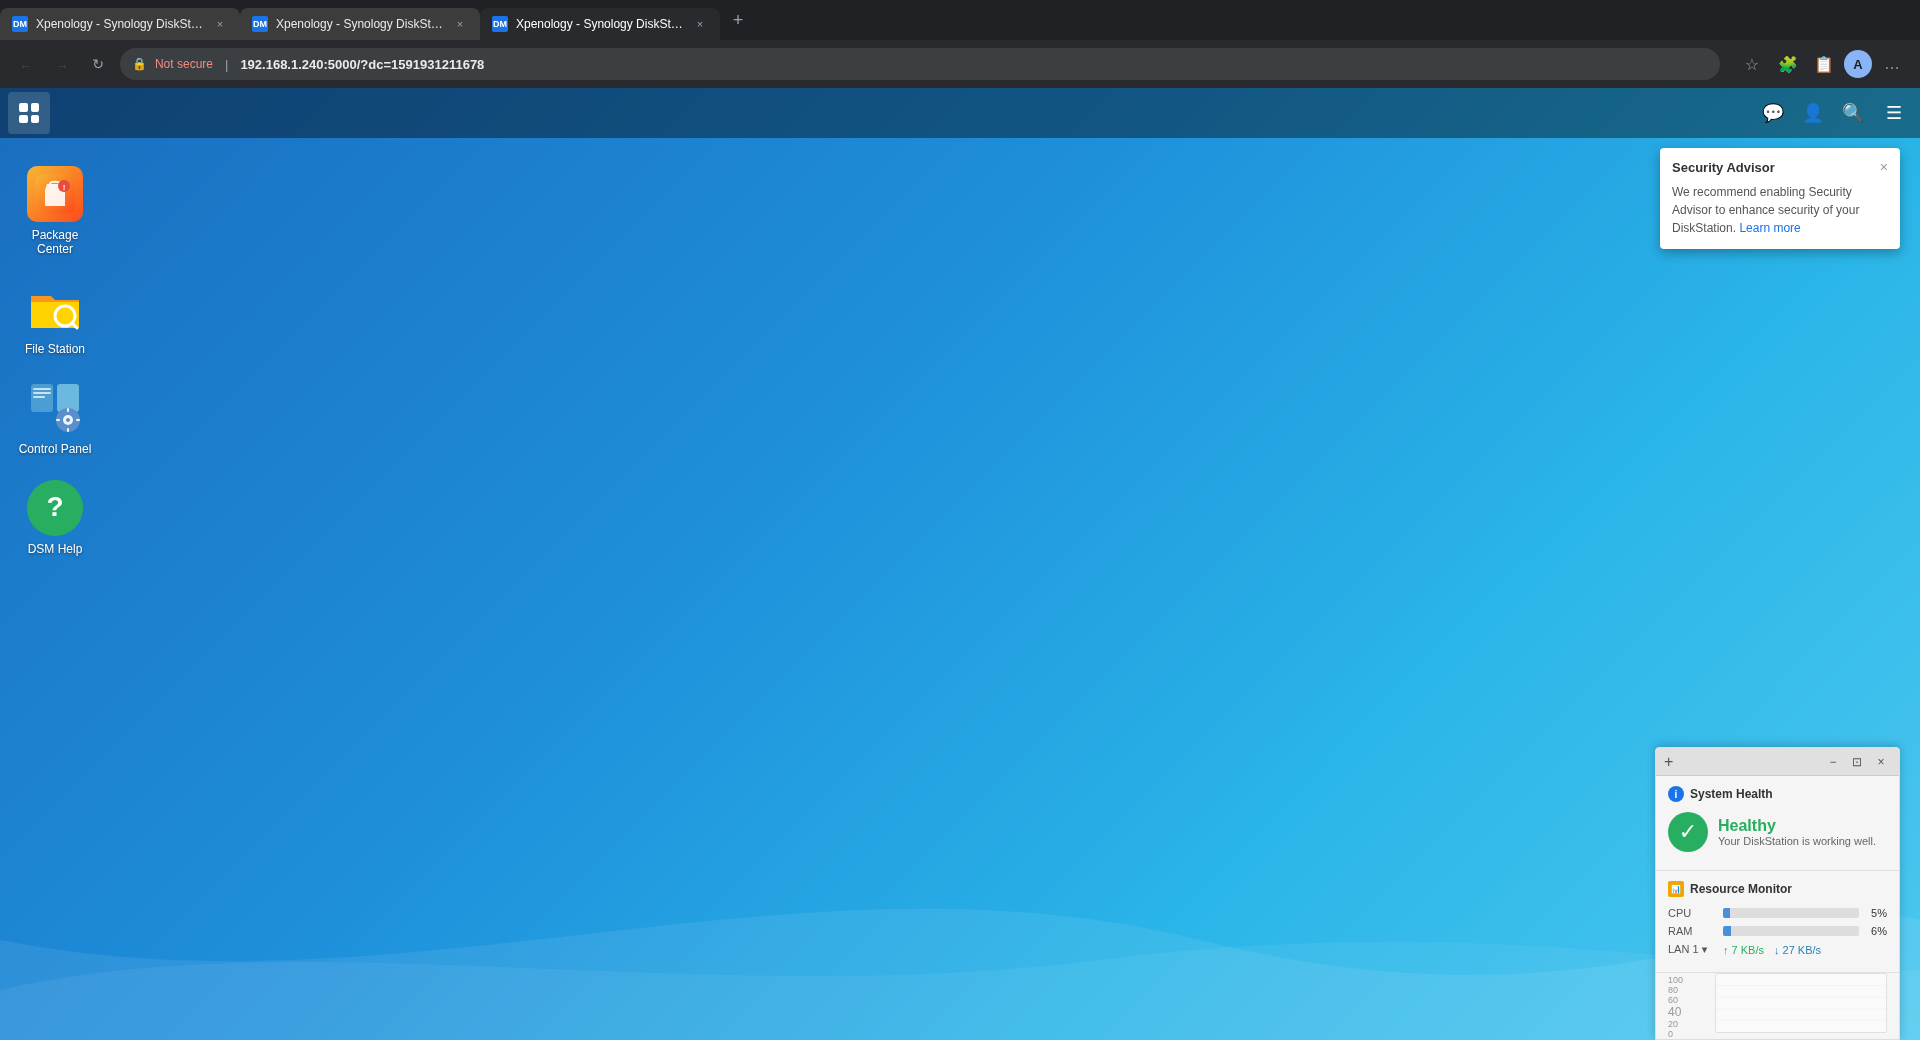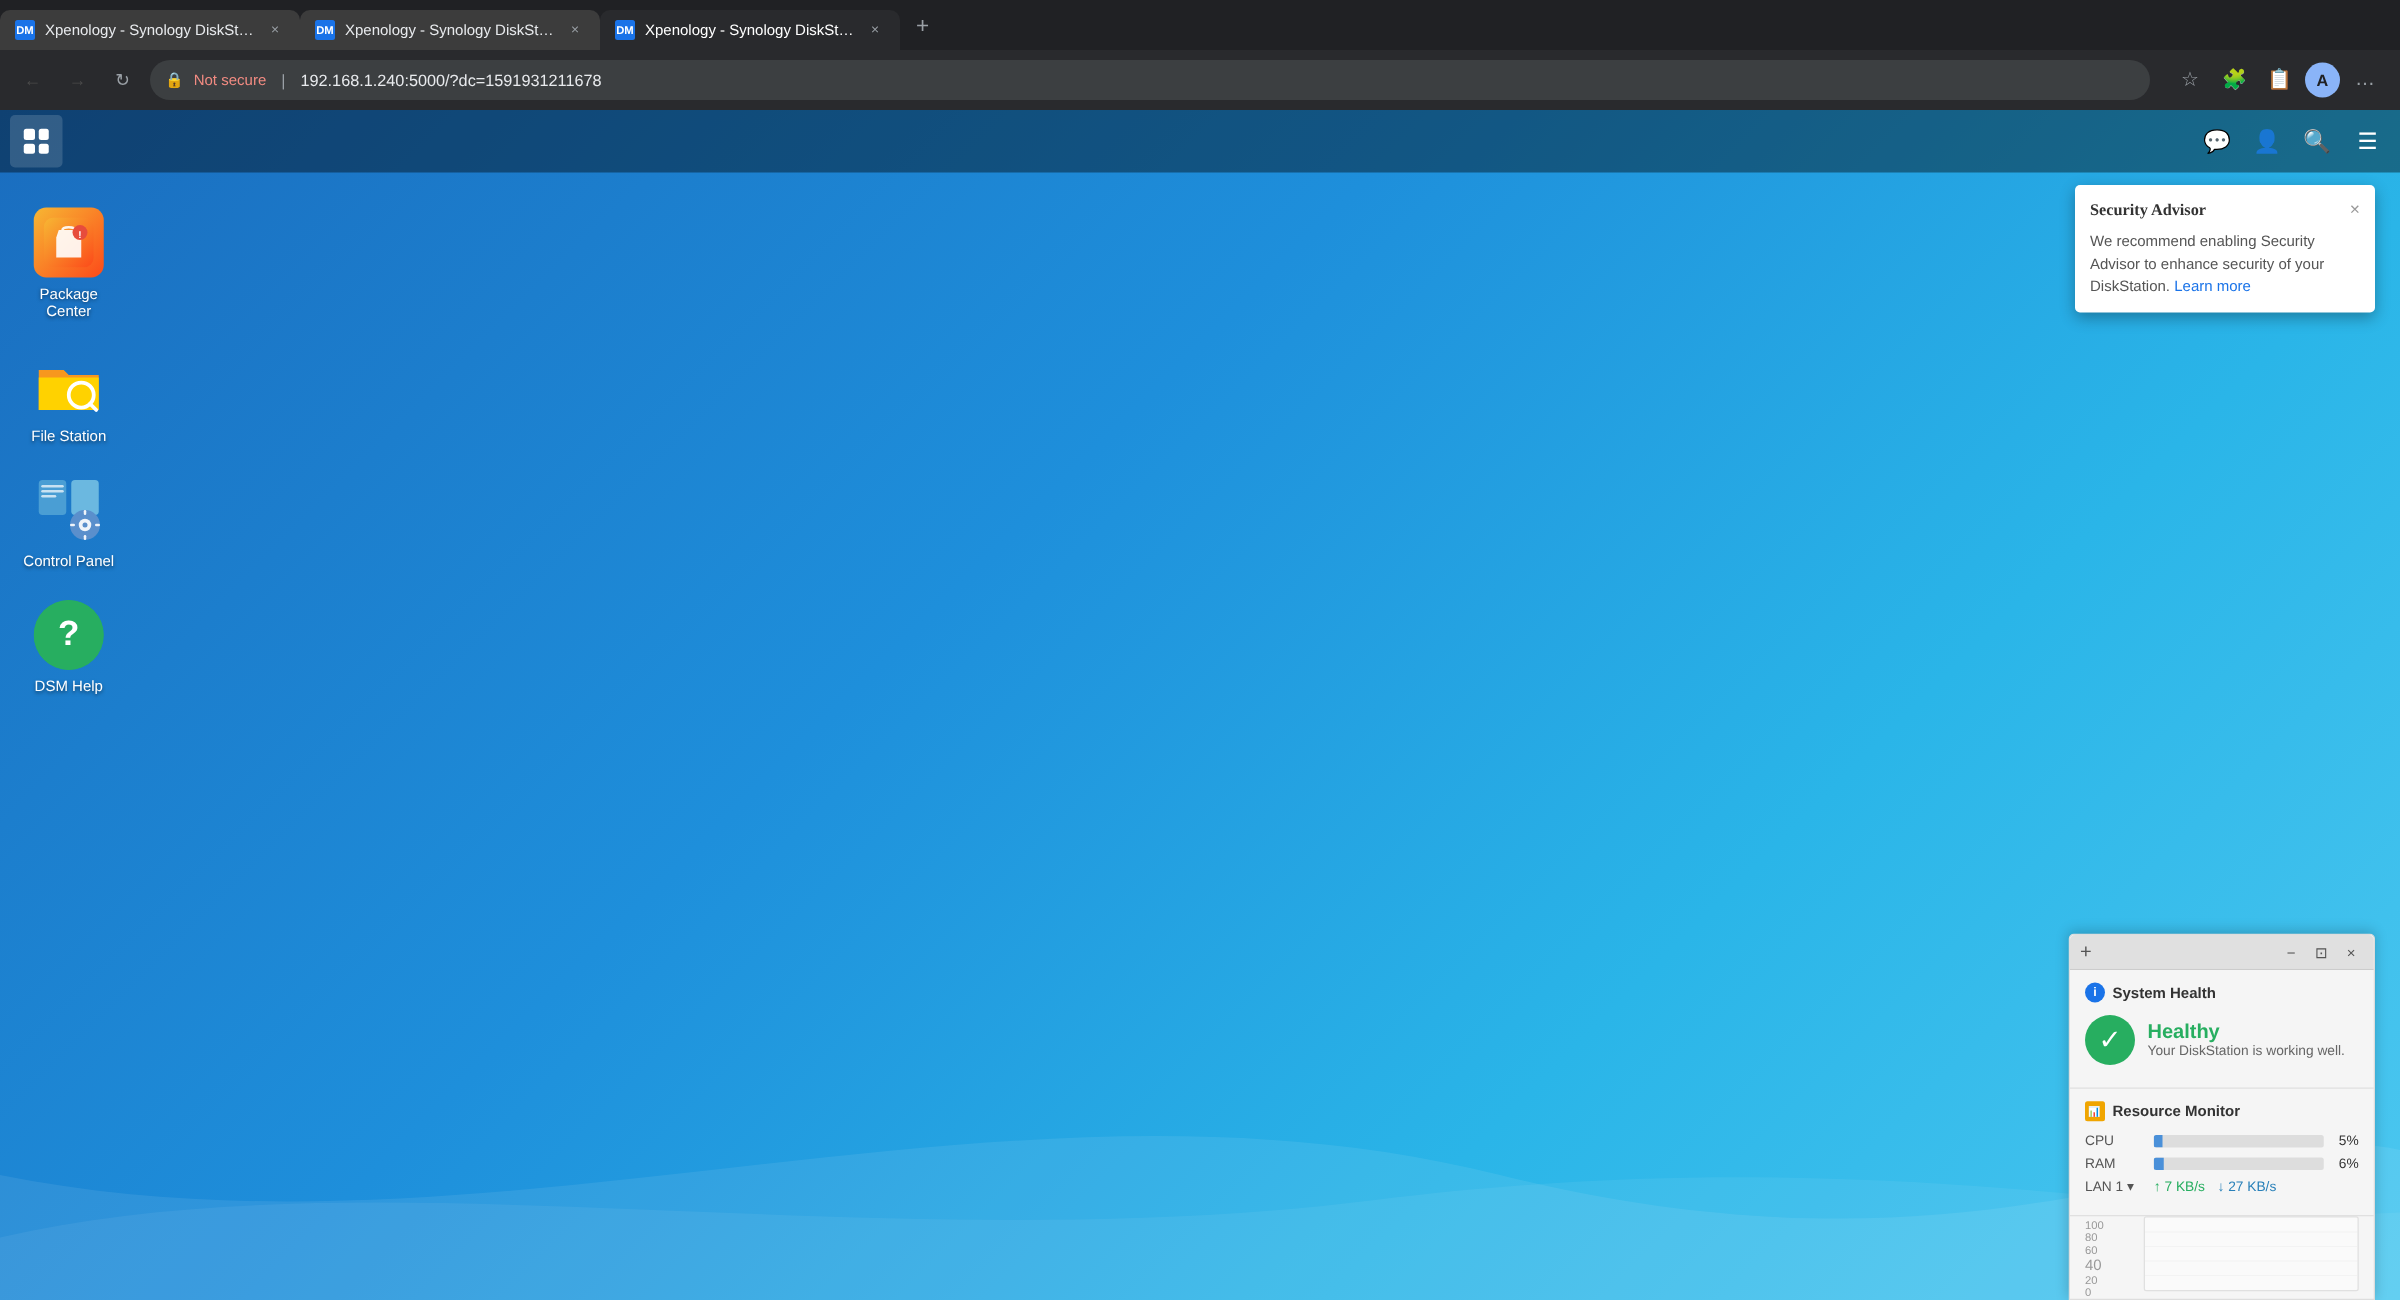--- a/index.html
+++ b/index.html
@@ -40,21 +40,21 @@
     .desktop-icon { display: flex; flex-direction: column; align-items: center; width: 90px; padding: 8px 4px; border-radius: 6px; cursor: pointer; }
     .icon-img { width: 56px; height: 56px; border-radius: 10px; display: flex; align-items: center; justify-content: center; margin-bottom: 6px; position: relative; overflow: hidden; }
     .icon-label { color: white; font-size: 12px; text-align: center; text-shadow: 0 1px 3px rgba(0,0,0,0.5); font-weight: 500; }
 
     
     .pkg-icon { background: linear-gradient(135deg, #f7b733, #fc4a1a); }
 
     
     .security-popup { position: absolute; top: 60px; right: 20px; width: 240px; background: white; border-radius: 4px; box-shadow: 0 4px 12px rgba(0,0,0,0.3); padding: 12px; z-index: 200; }
     .security-popup-header { display: flex; justify-content: space-between; align-items: flex-start; margin-bottom: 8px; }
-    .security-popup-title { font-size: 13px; font-weight: 600; color: #333; font-family: Liberation Serif, serif; }
+    .security-popup-title { font-size: 13px; font-weight: 600; color: #333; }
     .security-popup-close { font-size: 14px; color: #999; cursor: pointer; line-height: 1; }
     .security-popup-body { font-size: 12px; color: #555; line-height: 1.5; }
     .security-popup-link { color: #1a73e8; text-decoration: none; cursor: pointer; }
 
     
     .system-widget { position: absolute; bottom: 0; right: 20px; width: 245px; background: #f5f5f5; border: 1px solid #ddd; border-radius: 4px 4px 0 0; box-shadow: 0 -2px 10px rgba(0,0,0,0.2); z-index: 200; }
     .widget-titlebar { background: #e0e0e0; border-bottom: 1px solid #ccc; height: 28px; display: flex; align-items: center; padding: 0 8px; border-radius: 4px 4px 0 0; }
     .widget-title-plus { font-size: 16px; color: #555; cursor: pointer; margin-right: 4px; }
     .widget-controls { margin-left: auto; display: flex; gap: 4px; }
     .widget-ctrl-btn { width: 20px; height: 20px; display: flex; align-items: center; justify-content: center; font-size: 12px; color: #555; cursor: pointer; }
@@ -118,21 +118,21 @@
   </div>
 
   <div class="address-bar">
     <div class="nav-btn disabled">←</div>
     <div class="nav-btn disabled">→</div>
     <div class="nav-btn">↻</div>
     <div class="address-input">
       <span class="lock-icon">🔒</span>
       <span style="color:#f28b82;font-size:12px;">Not secure</span>
       <span style="color:#9aa0a6;margin:0 4px;">|</span>
-      <span style="color:#e8eaed;font-size:13px;">192.168.1.240:5000/?dc=1591931211678</span>
+      <span style="color:#e8eaed;font-size:13px;font-weight:bold;">192.168.1.240:5000/?dc=1591931211678</span>
     </div>
     <div class="toolbar-icons">
       <div class="toolbar-icon">☆</div>
       <div class="toolbar-icon">🧩</div>
       <div class="toolbar-icon">📋</div>
       <div class="profile-icon">A</div>
       <div class="toolbar-icon">…</div>
     </div>
   </div>
 </div>

